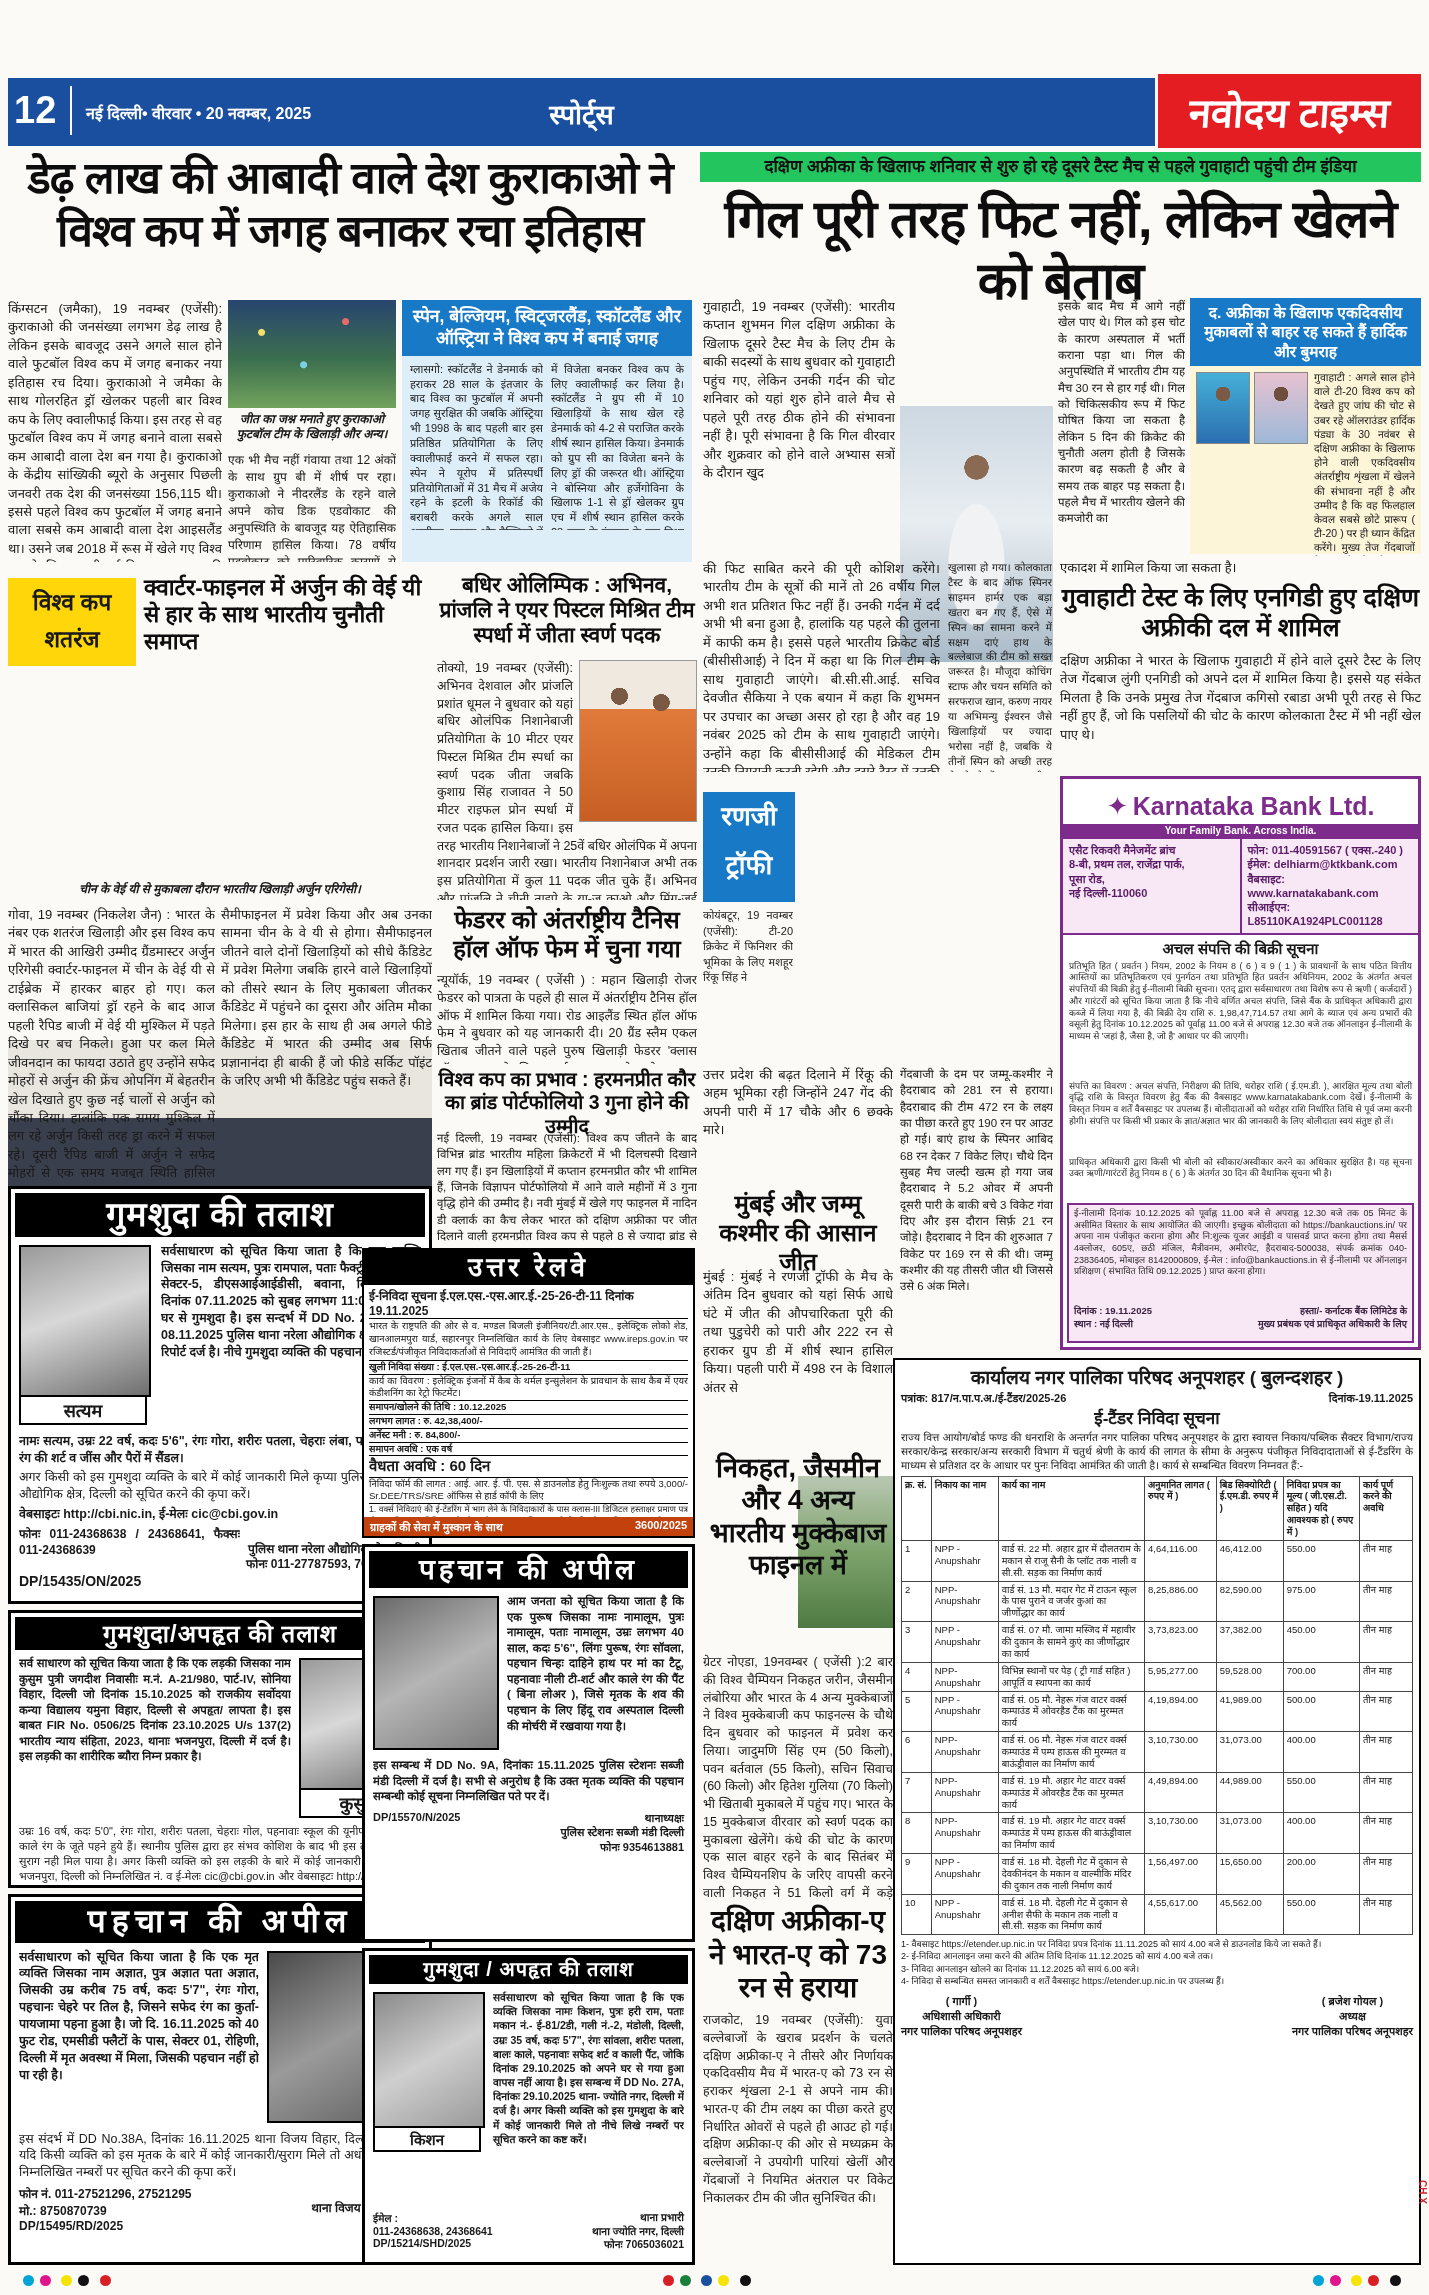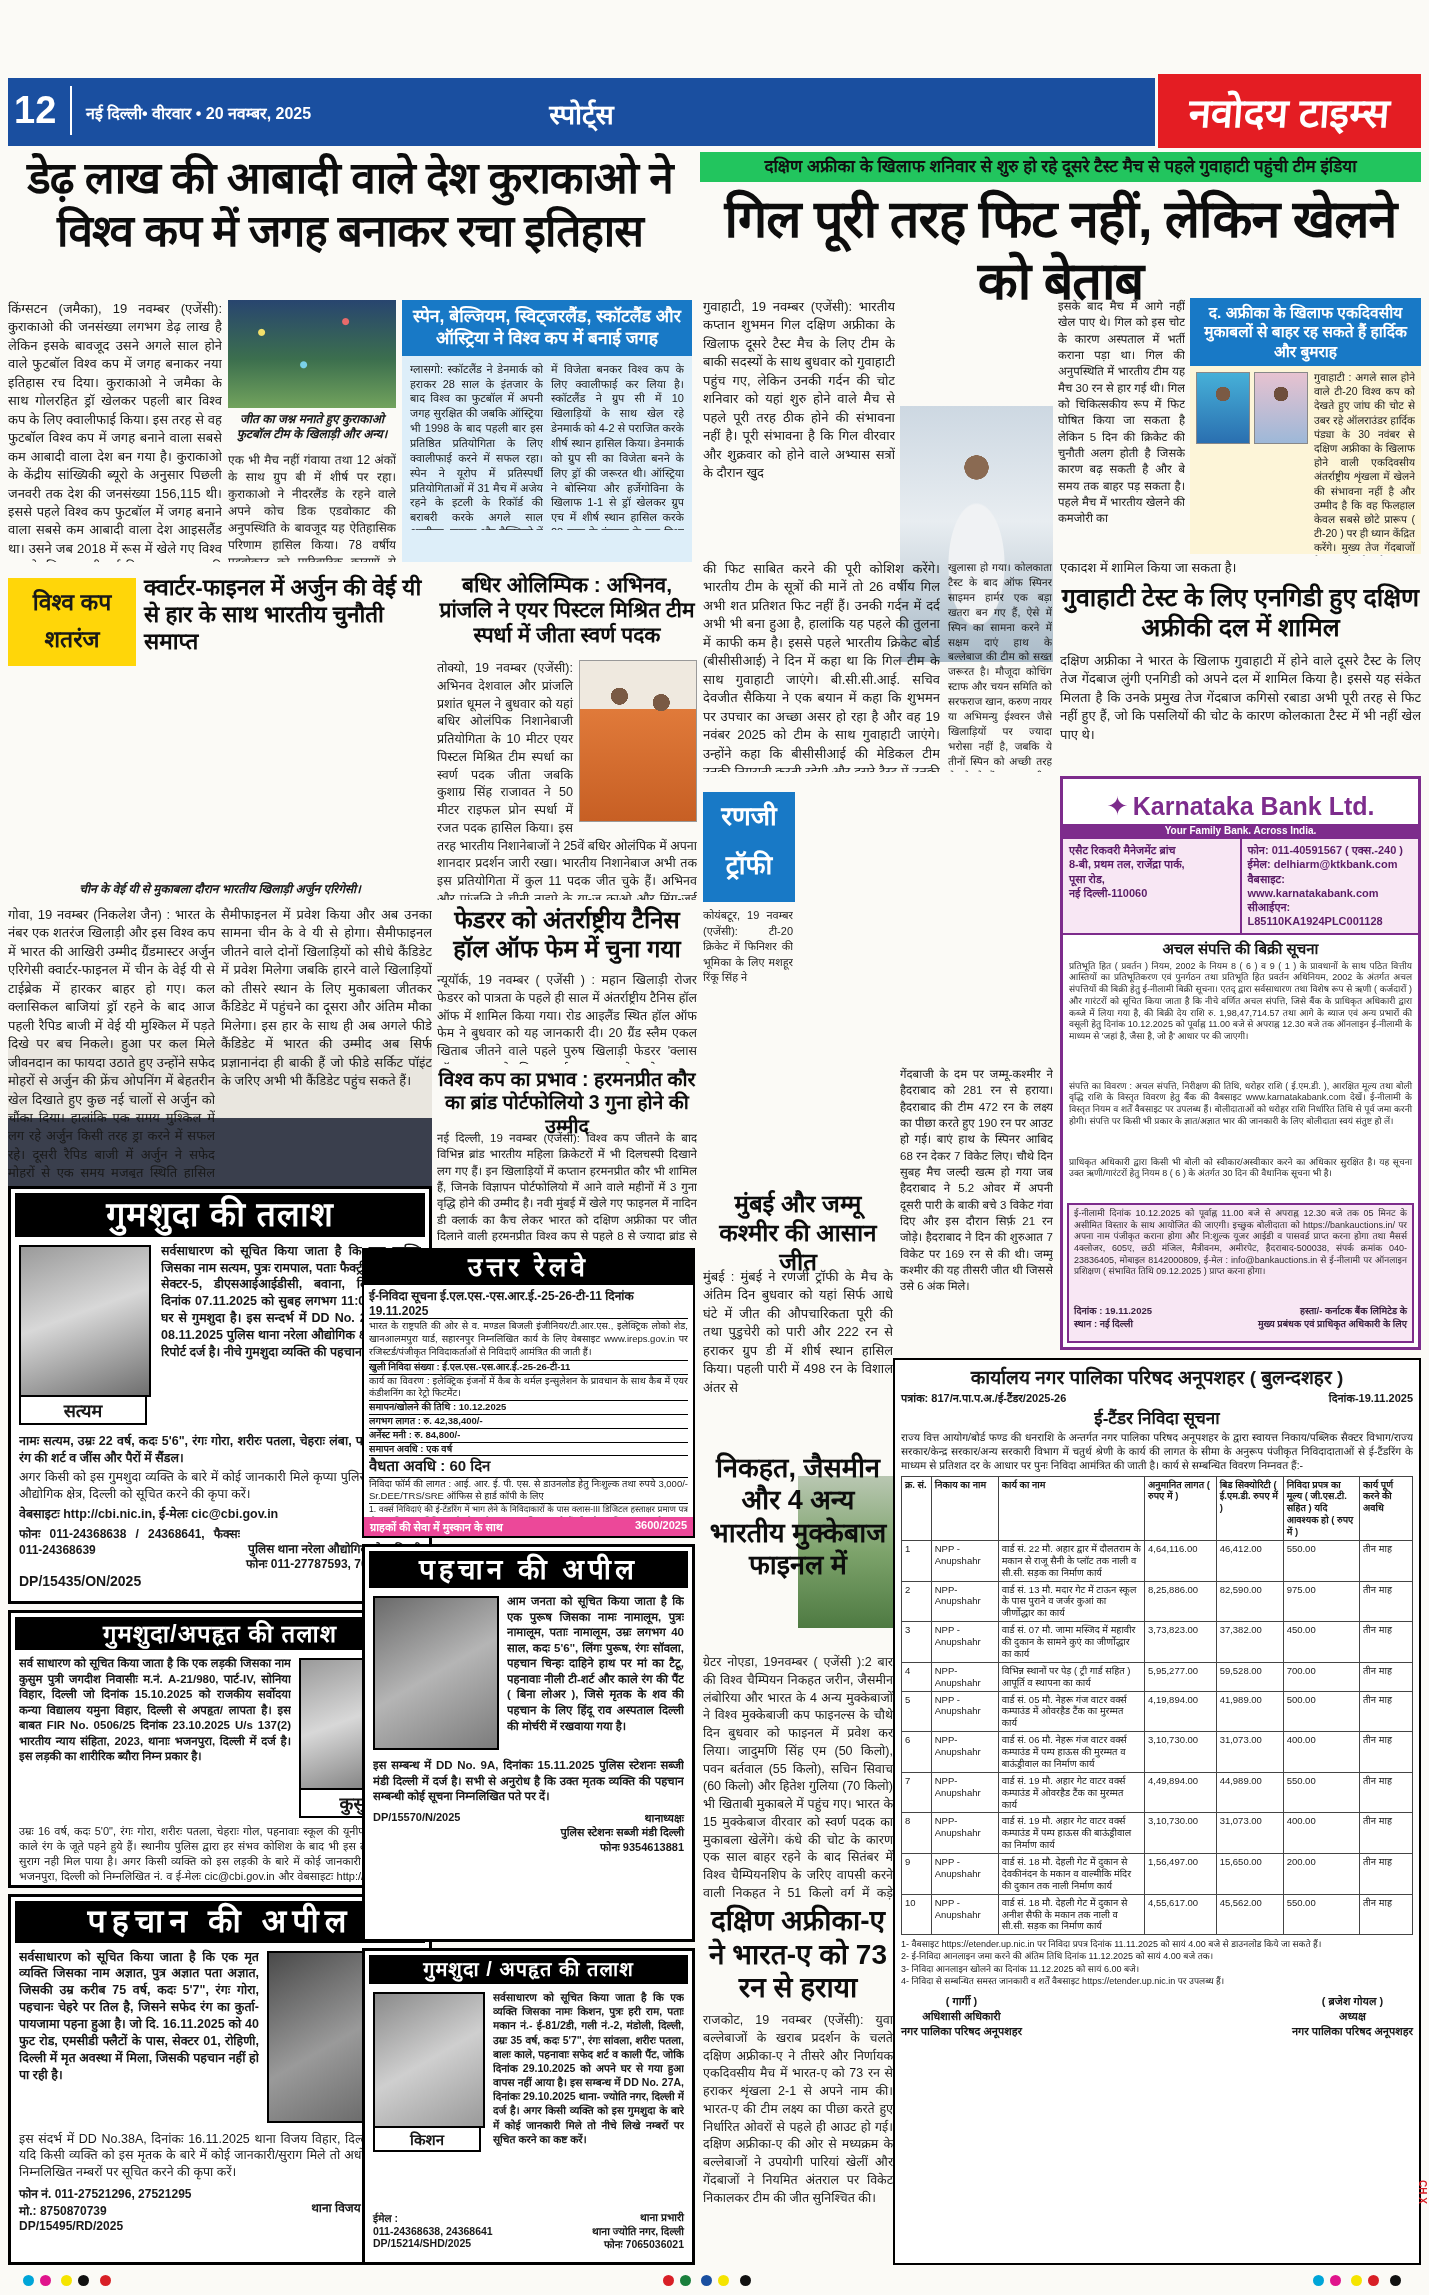--- a/index.html
+++ b/index.html
@@ -108,20 +108,21 @@
     <div>रणजी</div>
     <div>ट्रॉफी</div>
   </div>
   <div class="abs bt" style="left:703px;top:908px;width:90px;height:152px;font-size:11px;">कोयंबटूर, 19 नवम्बर (एजेंसी): टी-20 क्रिकेट में फिनिशर की भूमिका के लिए मशहूर रिंकू सिंह ने</div>
   <div class="abs ph" style="left:798px;top:908px;width:255px;height:152px;background:linear-gradient(180deg,#b9c7b2,#7da36b 50%,#4e7a42);">
     <div class="abs" style="right:8px;top:12px;width:118px;height:118px;border-radius:50%;background:#e02020;border:3px solid #fff;text-align:center;box-sizing:border-box;">
       <div style="color:#ffe400;font-weight:800;font-size:24px;margin-top:16px;">176 रनों</div>
       <div style="color:#fff;font-style:italic;font-size:10px;line-height:1.25;padding:2px 8px;">की पारी खेली रिंकू सिंह ने उत्तर प्रदेश के लिए</div>
     </div>
   </div>
+  <div class="abs bt" style="left:703px;top:1066px;width:190px;height:120px;">उत्तर प्रदेश की बढ़त दिलाने में रिंकू की अहम भूमिका रही जिन्होंने 247 गेंद की अपनी पारी में 17 चौके और 6 छक्के मारे।</div>
   <div class="abs bt" style="left:900px;top:1066px;width:153px;height:284px;font-size:11.5px;">गेंदबाजी के दम पर जम्मू-कश्मीर ने हैदराबाद को 281 रन से हराया। हैदराबाद की टीम 472 रन के लक्ष्य का पीछा करते हुए 190 रन पर आउट हो गई। बाएं हाथ के स्पिनर आबिद 68 रन देकर 7 विकेट लिए। चौथे दिन सुबह मैच जल्दी खत्म हो गया जब हैदराबाद ने 5.2 ओवर में अपनी दूसरी पारी के बाकी बचे 3 विकेट गंवा दिए और इस दौरान सिर्फ़ 21 रन जोड़े। हैदराबाद ने दिन की शुरुआत 7 विकेट पर 169 रन से की थी। जम्मू कश्मीर की यह तीसरी जीत थी जिससे उसे 6 अंक मिले।</div>
 
   <div class="abs hl" style="left:703px;top:1190px;width:190px;height:74px;font-size:24px;">मुंबई और जम्मू कश्मीर की आसान जीत</div>
   <div class="abs bt" style="left:703px;top:1268px;width:190px;height:180px;">मुंबई : मुंबई ने रणजी ट्रॉफी के मैच के अंतिम दिन बुधवार को यहां सिर्फ आधे घंटे में जीत की औपचारिकता पूरी की तथा पुडुचेरी को पारी और 222 रन से हराकर ग्रुप डी में शीर्ष स्थान हासिल किया। पहली पारी में 498 रन के विशाल अंतर से</div>
   <div class="abs hl" style="left:703px;top:1452px;width:190px;height:198px;font-size:27px;">निकहत, जैसमीन और 4 अन्य भारतीय मुक्केबाज फाइनल में</div>
   <div class="abs bt" style="left:703px;top:1654px;width:190px;height:246px;font-size:12.5px;">ग्रेटर नोएडा, 19नवम्बर ( एजेंसी ):2 बार की विश्व चैम्पियन निकहत जरीन, जैसमीन लंबोरिया और भारत के 4 अन्य मुक्केबाजों ने विश्व मुक्केबाजी कप फाइनल्स के चौथे दिन बुधवार को फाइनल में प्रवेश कर लिया। जादुमणि सिंह एम (50 किलो), पवन बर्तवाल (55 किलो), सचिन सिवाच (60 किलो) और हितेश गुलिया (70 किलो) भी खिताबी मुकाबले में पहुंच गए। भारत के 15 मुक्केबाज वीरवार को स्वर्ण पदक का मुकाबला खेलेंगे। कंधे की चोट के कारण एक साल बाहर रहने के बाद सितंबर में विश्व चैम्पियनशिप के जरिए वापसी करने वाली निकहत ने 51 किलो वर्ग में कड़े सैमीफाइनल मुकाबले में उजबेकिस्तान की जानीवा गुलसेवर को हराया। निकहत आखिरी बार 20 महीने पहले पिछले साल फरवरी में स्ट्रांजा मेमोरियल टूर्नामेंट में पोडियम तक पहुंची थी। अब उनका सामना चीनी ताइपै की गुओ यि शुआन से होगा। 57 किलो की विश्व चैम्पियन जैसमीन ने पूर्व एशियाई युवा चैम्पियन कजाखस्तान की उलजहां सारसेंबेक को 5-0 से हराया।</div>
   <div class="abs hl" style="left:703px;top:1904px;width:190px;height:104px;font-size:28px;">दक्षिण अफ्रीका-ए ने भारत-ए को 73 रन से हराया</div>
   <div class="abs bt" style="left:703px;top:2012px;width:190px;height:250px;font-size:12.5px;">राजकोट, 19 नवम्बर (एजेंसी): युवा बल्लेबाजों के खराब प्रदर्शन के चलते दक्षिण अफ्रीका-ए ने तीसरे और निर्णायक एकदिवसीय मैच में भारत-ए को 73 रन से हराकर शृंखला 2-1 से अपने नाम की। भारत-ए की टीम लक्ष्य का पीछा करते हुए निर्धारित ओवरों से पहले ही आउट हो गई। दक्षिण अफ्रीका-ए की ओर से मध्यक्रम के बल्लेबाजों ने उपयोगी पारियां खेलीं और गेंदबाजों ने नियमित अंतराल पर विकेट निकालकर टीम की जीत सुनिश्चित की।</div>
 
   <div class="abs" style="left:1060px;top:776px;width:361px;height:574px;border:3px solid #7d2c8c;box-sizing:border-box;background:#fff;">
@@ -358,21 +359,21 @@
       <div class="sm" style="font-size:9.5px;font-weight:700;border-bottom:1px solid #000;">खुली निविदा संख्या : ई.एल.एस.-एस.आर.ई.-25-26-टी-11</div>
       <div class="sm" style="font-size:9.5px;border-bottom:1px solid #000;">कार्य का विवरण : इलेक्ट्रिक इंजनों में कैब के थर्मल इन्सुलेशन के प्रावधान के साथ कैब में एयर कंडीशनिंग का रेट्रो फिटमेंट।</div>
       <div class="sm" style="font-size:9.5px;font-weight:700;border-bottom:1px solid #000;">समापन/खोलने की तिथि : 10.12.2025</div>
       <div class="sm" style="font-size:9.5px;font-weight:700;border-bottom:1px solid #000;">लगभग लागत : रु. 42,38,400/-</div>
       <div class="sm" style="font-size:9.5px;font-weight:700;border-bottom:1px solid #000;">अर्नेस्ट मनी : रु. 84,800/-</div>
       <div class="sm" style="font-size:9.5px;font-weight:700;border-bottom:1px solid #000;">समापन अवधि : एक वर्ष</div>
       <div class="sm" style="font-size:15px;font-weight:700;border-bottom:1px solid #000;">वैधता अवधि : 60 दिन</div>
       <div class="sm" style="font-size:9.5px;border-bottom:1px solid #000;">निविदा फॉर्म की लागत : आई. आर. ई. पी. एस. से डाउनलोड हेतु निःशुल्क तथा रुपये 3,000/- Sr.DEE/TRS/SRE ऑफिस से हार्ड कॉपी के लिए</div>
       <div class="sm" style="font-size:8.5px;height:40px;">1. वर्क्स निविदाएं की ई-टेंडरिंग में भाग लेने के निविदाकारों के पास क्लास-III डिजिटल हस्ताक्षर प्रमाण पत्र होना चाहिए। 2. निविदाकर्ता को सभी पात्रता संबंधित दस्तावेजों की स्कैन प्रतियां 3. अपलोड करना आवश्यक है। 4. सभी कर वर्तमान नियम के अनुसार लागू होंगे। विवरण के लिए, कृपया आईआरईपीएस वेबसाइट www.ireps.gov.in पर लॉग इन करें।</div>
     </div>
-    <div style="position:absolute;left:0;right:0;bottom:0;background:#ec4899;color:#fff;font-size:11px;font-weight:700;display:flex;justify-content:space-between;padding:2px 6px;">
+    <div style="position:absolute;left:0;right:0;bottom:0;background:#c2410c;color:#fff;font-size:11px;font-weight:700;display:flex;justify-content:space-between;padding:2px 6px;">
       <span>ग्राहकों की सेवा में मुस्कान के साथ</span>
       <span>3600/2025</span>
     </div>
   </div>
 
   <div class="abs adbox" style="left:362px;top:1544px;width:333px;height:398px;">
     <div class="adhead" style="font-size:28px;letter-spacing:4px;">पहचान की अपील</div>
     <div style="overflow:hidden;">
       <span class="ph mug" style="float:left;width:122px;height:150px;margin:2px 8px 4px 0;background:linear-gradient(150deg,#6a6a6a,#b5b5b5 50%,#7c7c7c);"></span>
       <span class="sm" style="font-size:11.5px;font-weight:600;display:block;">आम जनता को सूचित किया जाता है कि एक पुरूष जिसका नामः नामालूम, पुत्रः नामालूम, पताः नामालूम, उम्रः लगभग 40 साल, कदः 5'6'', लिंगः पुरूष, रंगः सॉवला, पहचान चिन्हः दाहिने हाथ पर मां का टैटू, पहनावाः नीली टी-शर्ट और काले रंग की पैंट ( बिना लोअर ), जिसे मृतक के शव की पहचान के लिए हिंदू राव अस्पताल दिल्ली की मोर्चरी में रखवाया गया है।</span>

